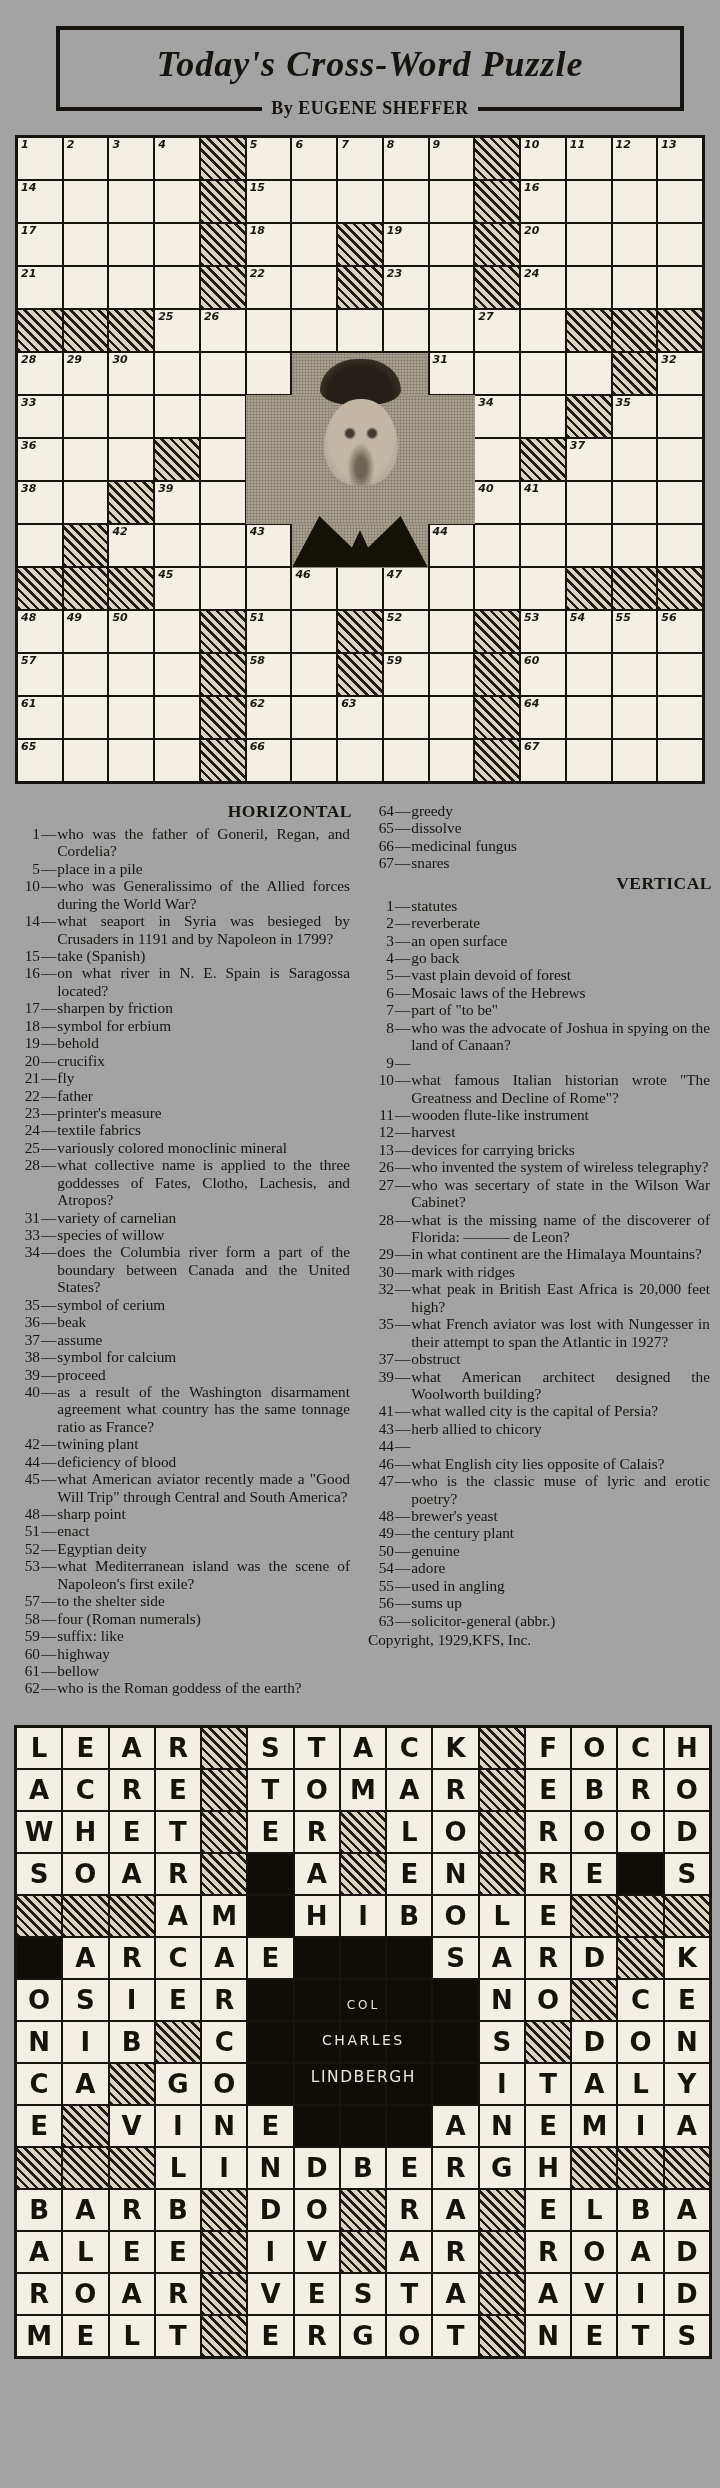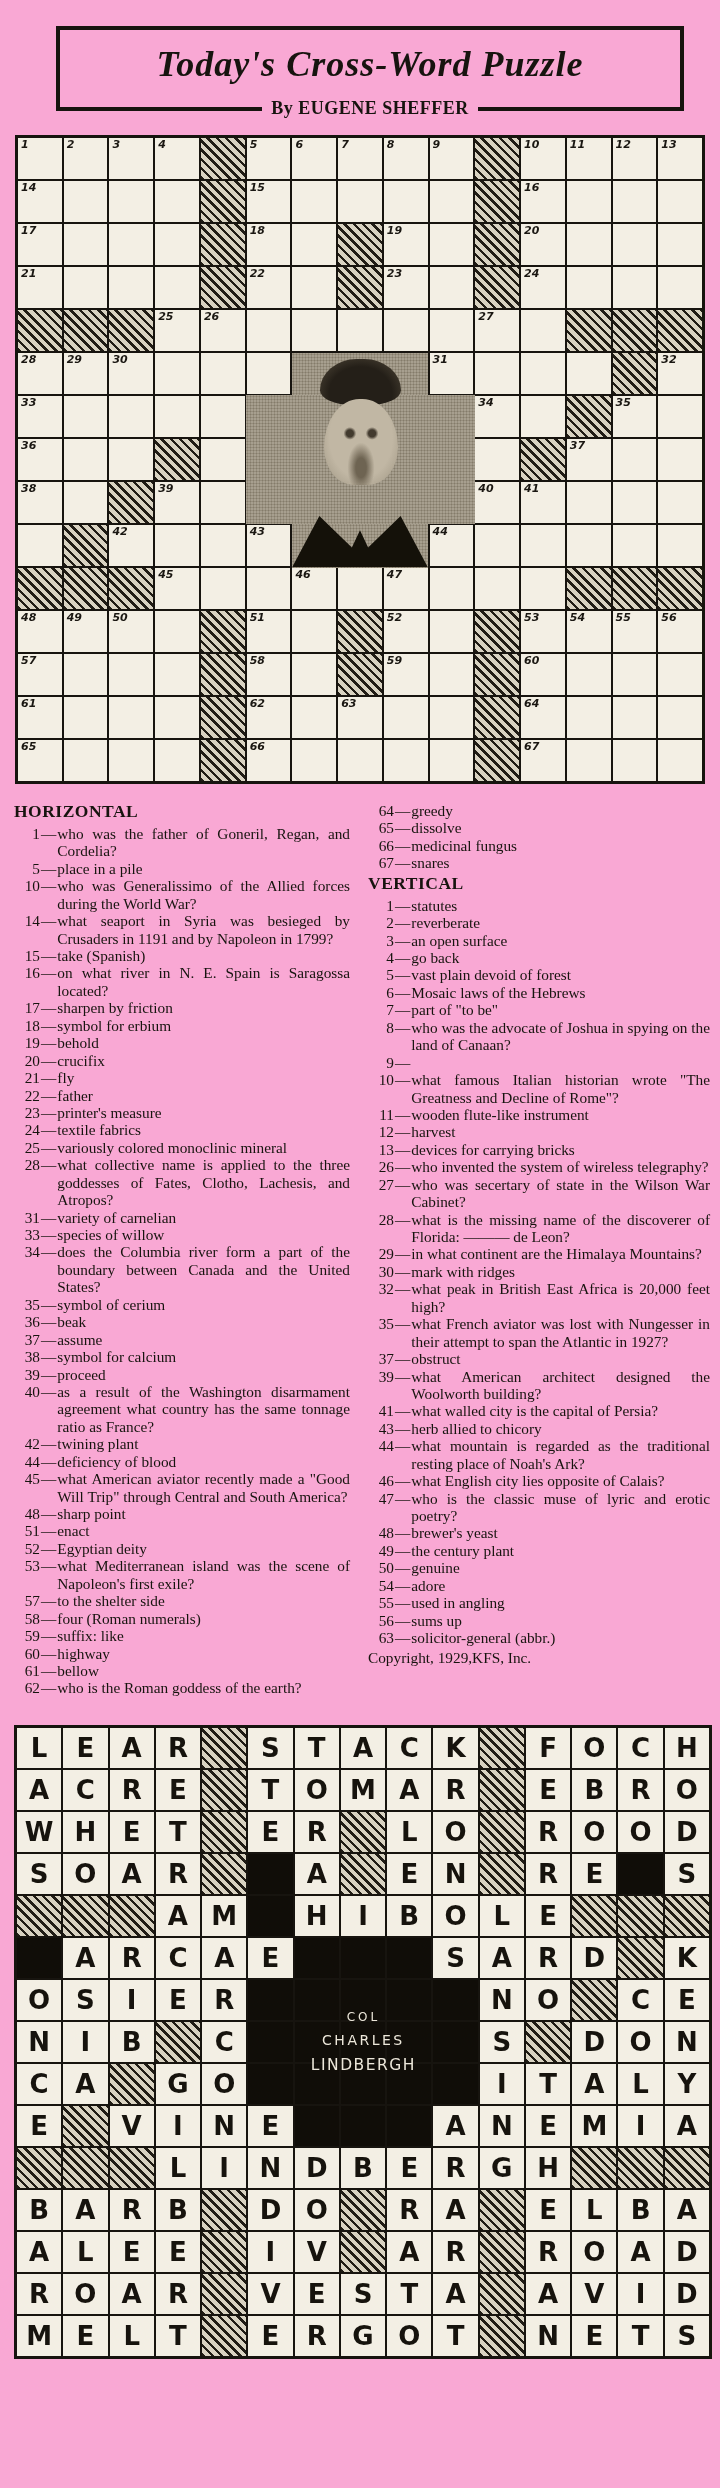--- a/index.html
+++ b/index.html
@@ -1,16 +1,16 @@
 <!DOCTYPE html>
 <html><head>
 <meta charset="utf-8">
 <style>
   html,body{margin:0;padding:0;background:#dcd8cc;}
-  .page{width:720px;min-height:2488px;background:#f9a8d4;margin:0 auto;overflow:hidden;
+  .page{width:720px;min-height:2488px;background:#a3a3a3;margin:0 auto;overflow:hidden;
         font-family:"Liberation Serif", serif;color:#17140f;}
 
   
   .header-box{margin:26px 36px 0 56px;border:4px solid #17140f;border-bottom:none;
               position:relative;height:78px;}
   .title{text-align:center;font:700 italic 36px/1 "Liberation Serif", serif;
          letter-spacing:1px;padding-top:16px;}
   .byline-row{position:absolute;left:-4px;right:-4px;bottom:-11px;display:flex;align-items:center;}
   .byline-rule{flex:1;height:4px;background:#17140f;}
   .byline-text{flex:none;padding:0 9px;font:700 18px "Liberation Serif", serif;letter-spacing:.5px;text-align:right;}
@@ -43,31 +43,31 @@
                       radial-gradient(ellipse at 50% 45%, #c1b7a4 60%, #9c9380 100%);
            border-radius:48% 48% 40% 40% / 56% 56% 44% 44%;}
   .ph-suit{position:absolute;z-index:3;left:40.1%;top:58.8%;width:19.8%;height:7.9%;
            background:#141109;
            clip-path:polygon(0 100%,20% 0,44% 62%,50% 28%,56% 62%,80% 0,100% 100%);}
 
   
   .clues{display:flex;gap:16px;padding:18px 8px 10px 14px;font-size:15.3px;line-height:1.14;}
   .col-left{flex:none;width:338px;}
   .col-right{flex:1;min-width:0;}
-  .clue-header{text-align:left;font-weight:700;font-size:17.5px;letter-spacing:.5px;margin-bottom:3px;}
+  .clue-header{text-align:right;font-weight:700;font-size:17.5px;letter-spacing:.5px;margin-bottom:3px;}
   .col-right .clue-header{margin-top:2px;}
   .clue{display:flex;align-items:flex-start;}
   .cnum{flex:none;width:26px;text-align:right;}
   .cdash{flex:none;padding:0 1px;}
   .ctext{flex:1;text-align:justify;padding-right:2px;}
   .copyright{font-weight:400;margin-top:2px;}
 
   
   .sol-caption{position:absolute;z-index:2;left:33.36%;top:40%;width:33.4%;height:20.1%;
-               display:flex;flex-direction:column;align-items:center;justify-content:center;gap:8px;
+               display:flex;flex-direction:column;align-items:center;justify-content:center;gap:20px;
                color:#ece7da;font-family:"DejaVu Sans", sans-serif;}
   .cap1{font-size:12px;letter-spacing:3px;}
   .cap2{font-size:14px;letter-spacing:2.5px;}
   .cap3{font-size:15.5px;letter-spacing:1.5px;}
 </style>
 </head>
 <body>
 
 <div class="page">
 
@@ -783,21 +783,20 @@
             <div class="ctext">what walled city is the capital of Persia?</div>
           </div>
           <div class="clue">
             <span class="cnum">43</span>
             <span class="cdash">—</span>
             <div class="ctext">herb allied to chicory</div>
           </div>
           <div class="clue">
             <span class="cnum">44</span>
             <span class="cdash">—</span>
-            <div class="ctext">what mountain is regarded as the traditional resting place of Noah's Ark?</div>
           </div>
           <div class="clue">
             <span class="cnum">46</span>
             <span class="cdash">—</span>
             <div class="ctext">what English city lies opposite of Calais?</div>
           </div>
           <div class="clue">
             <span class="cnum">47</span>
             <span class="cdash">—</span>
             <div class="ctext">who is the classic muse of lyric and erotic poetry?</div>

